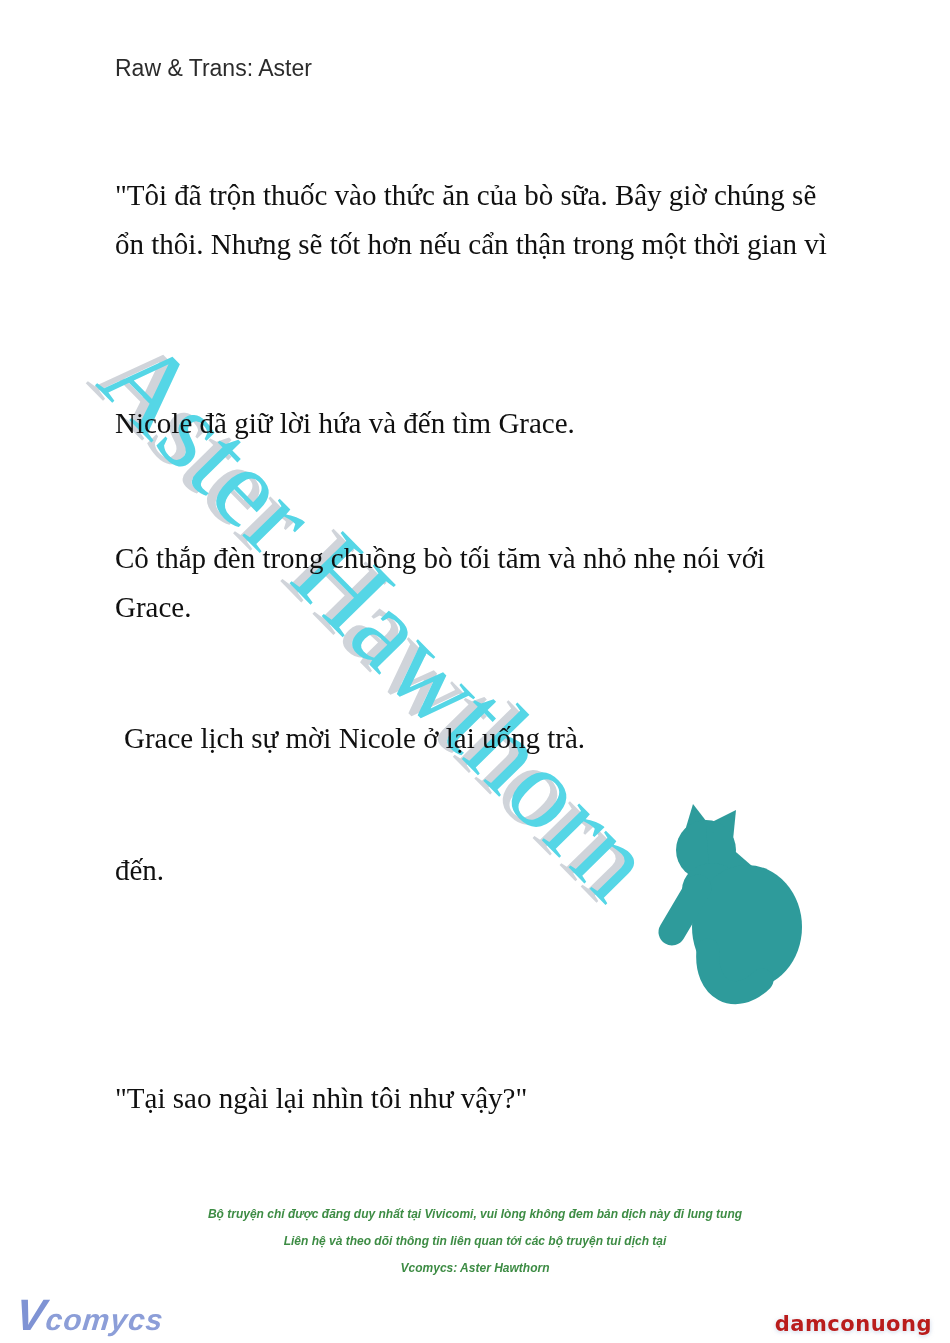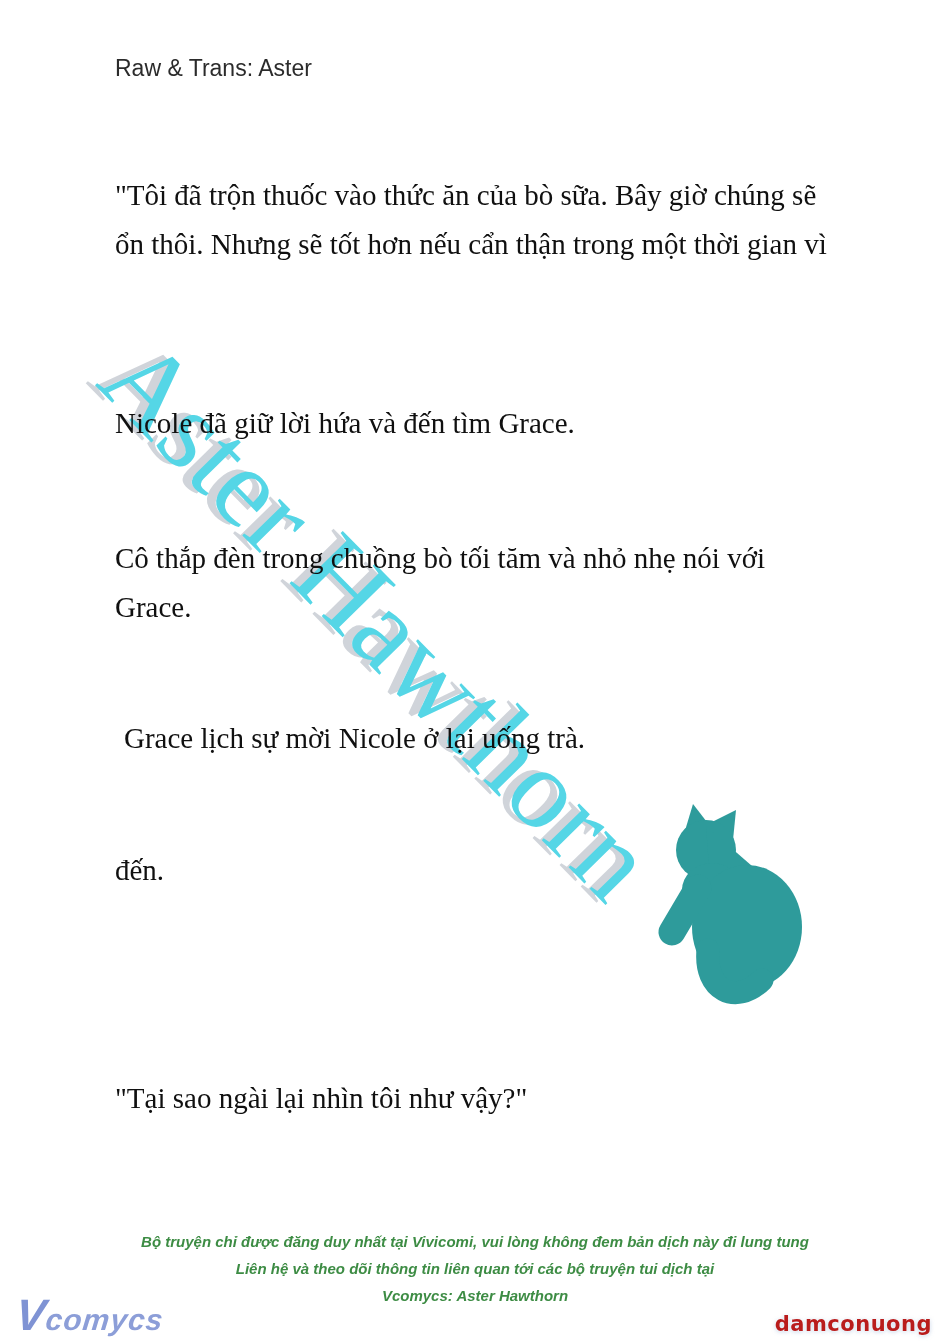--- a/index.html
+++ b/index.html
@@ -60,24 +60,23 @@
   
   .footer{
     position:absolute;
     left:0;top:1201px;
     width:950px;
     z-index:5;
     text-align:center;
     font-family:"Liberation Sans", sans-serif;
     font-style:italic;
     font-weight:bold;
-    font-size:15px;
+    font-size:12px;
     line-height:27px;
     color:#3d8c44;
-    margin-top:27px;
   }
   
   .logo-left{
     position:absolute;
     left:16px;top:1290px;
     z-index:5;
     font-family:"Liberation Sans", sans-serif;
     font-style:italic;
     font-weight:bold;
     font-size:30px;

